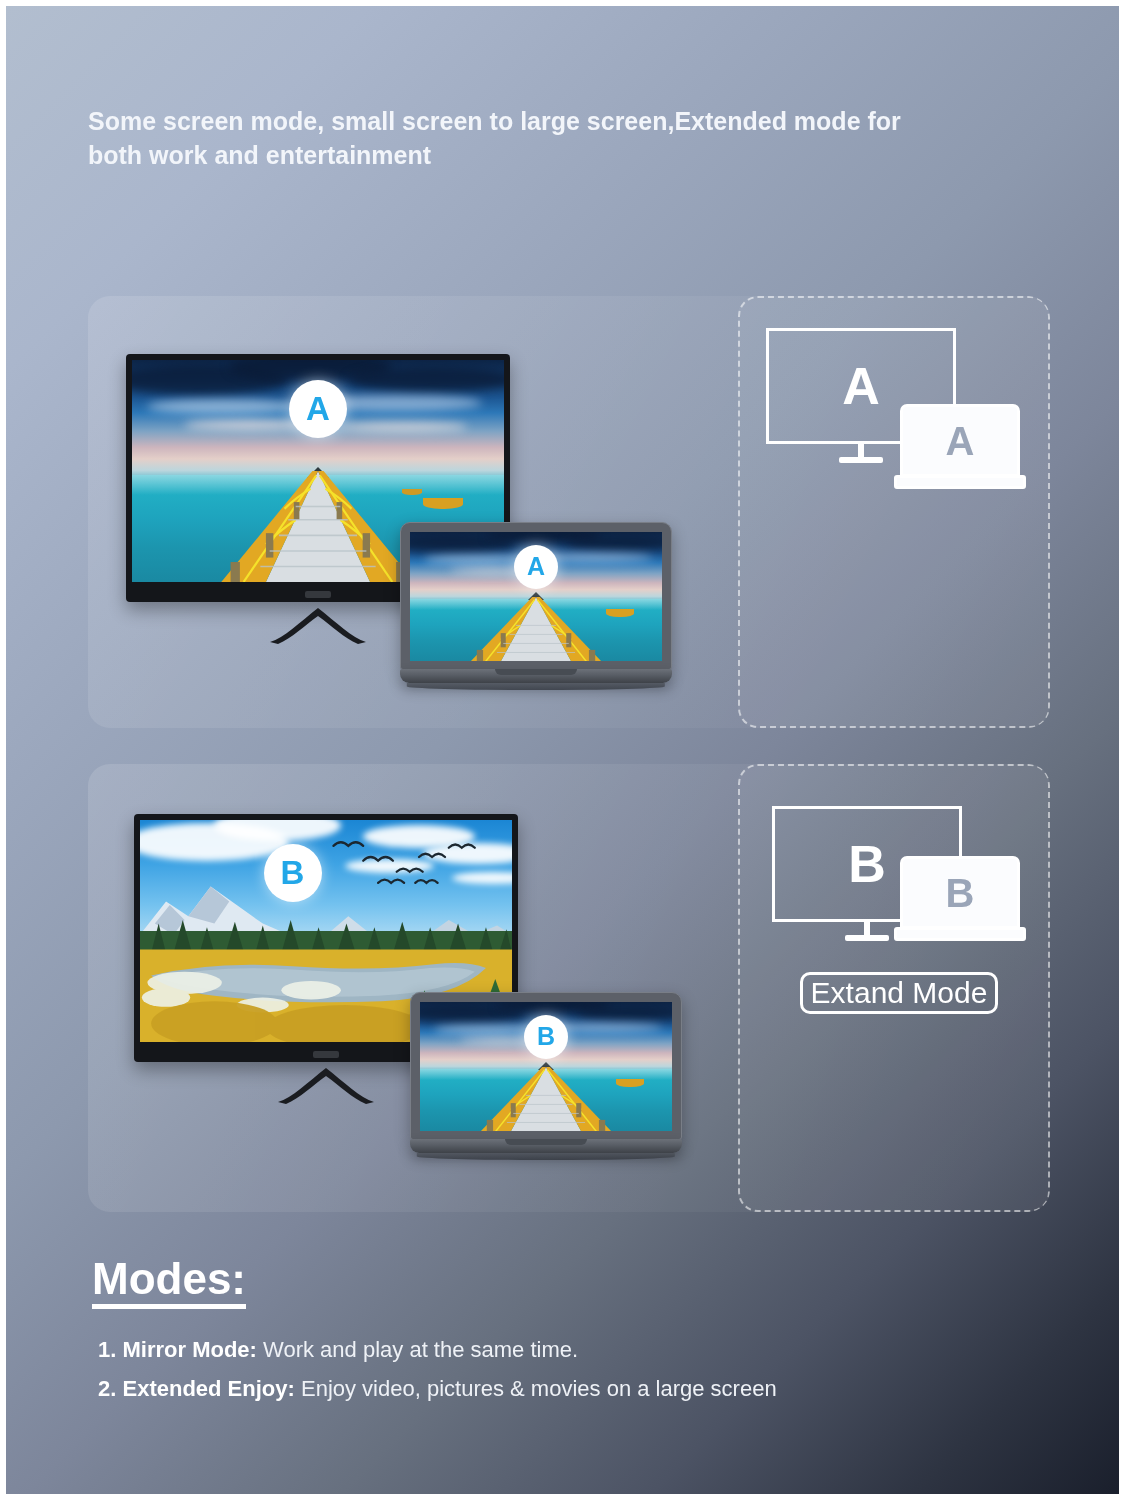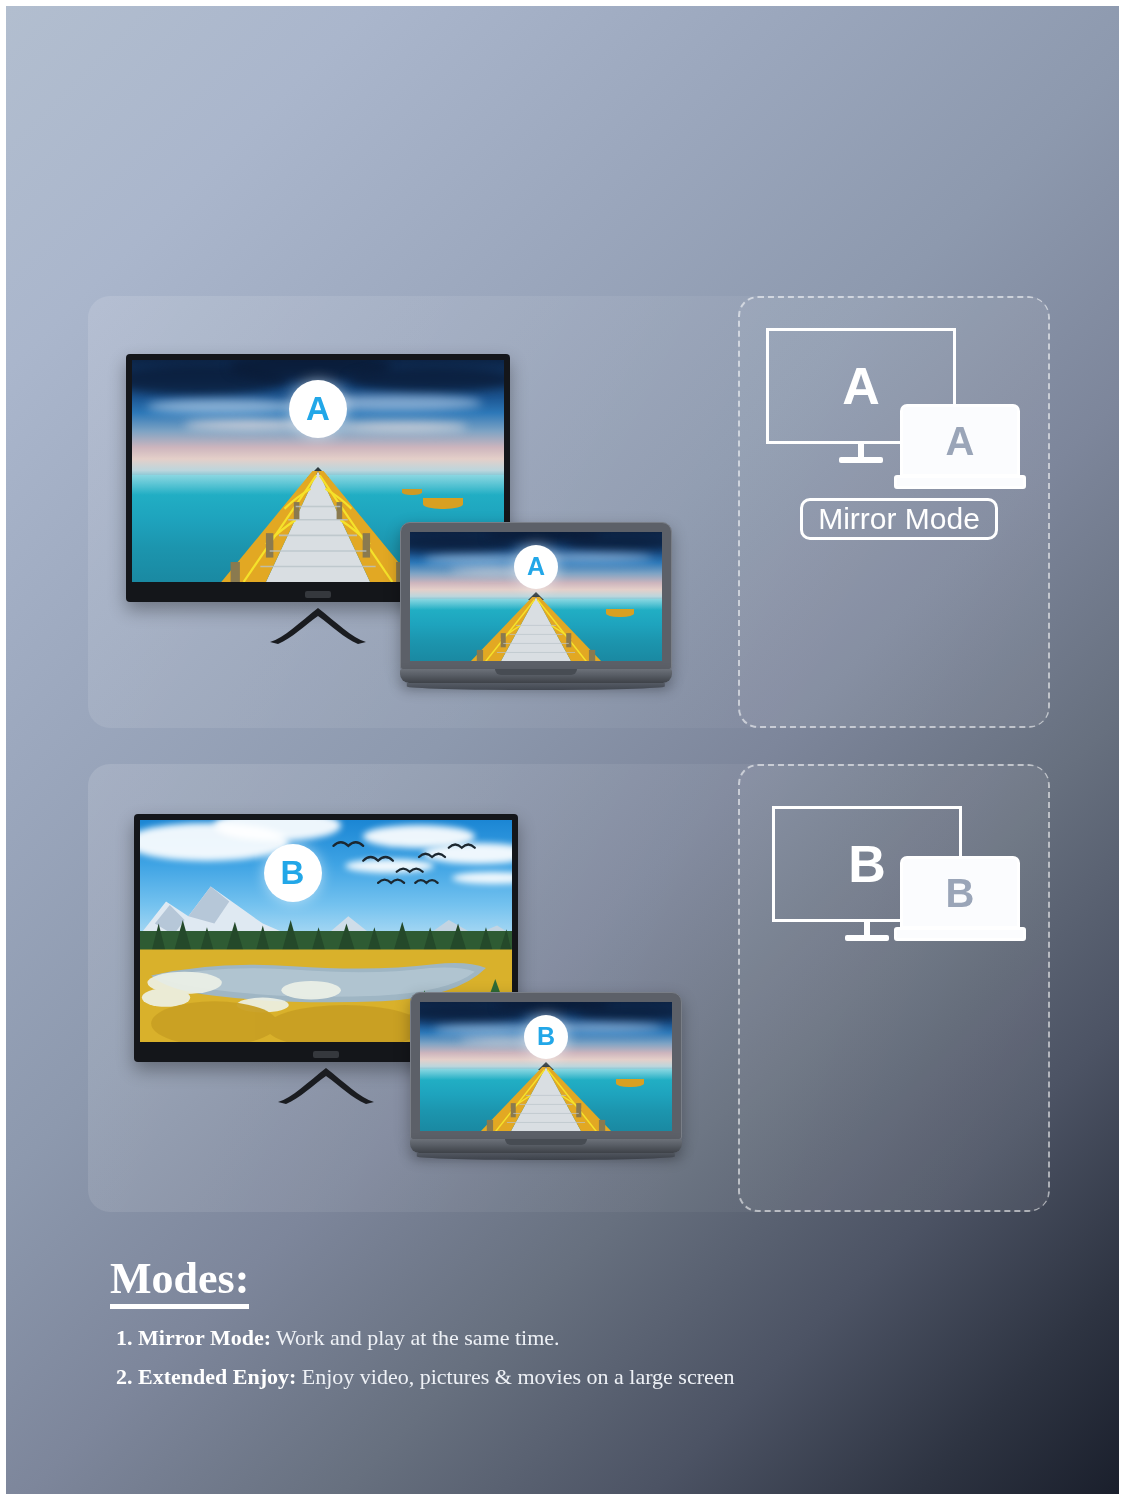--- a/index.html
+++ b/index.html
@@ -201,36 +201,37 @@
     position:absolute;
     border:3px solid #ffffff;
     border-radius:10px;
     color:#ffffff;
     display:flex; align-items:center; justify-content:center;
     font-size:30px;
     white-space:nowrap;
   }
 
   
-  .modes { position:absolute; left:104px; top:1250px; width:960px;font-family:Liberation Serif, serif; }
+  .modes { position:absolute; left:86px; top:1250px; width:960px; }
   .modes-title {
     font-size:44px; font-weight:bold; color:#ffffff;
     border-bottom:5px solid #ffffff;
     display:inline-block; padding-bottom:2px; line-height:1.05;
   }
-  .modes-list { margin-top:10px; margin-left:6px; }
+  .modes-list { margin-top:22px; margin-left:6px; }
   .modes-row { font-size:22px; color:#eef1f6; line-height:1.75; }
   .modes-row b { font-weight:bold; color:#ffffff; }
 </style>
 </head>
 <body>
 
 <div id="page">
 
   <div class="header">
+    <div class="subtitle">Some screen mode, small screen to large screen,Extended mode for both work and entertainment</div>
   </div>
 
   <div class="card" id="card-mirror">
 
     <div class="photo-zone">
 
       <div class="tv" style="left:38px; top:58px; width:384px; height:268px;">
         <div class="tv-bezel" style="height:248px;">
           <div class="tv-screen" style="height:222px;">
             <div class="scene-pier">
@@ -353,23 +354,20 @@
         <div class="dg-neck" style="left:118px; top:146px; width:6px; height:16px;"></div>
         <div class="dg-foot" style="left:99px; top:159px; width:44px; height:6px;"></div>
 
         <div class="dg-laptop" style="left:154px; top:106px; width:132px; height:86px;">
           <div class="dg-lap-lid" style="left:6px; top:0; width:120px; height:73px;">
             <span>A</span>
           </div>
           <div class="dg-lap-base" style="left:0; top:71px; width:132px; height:14px;"></div>
         </div>
 
-        <div class="dg-label" style="left:60px; top:200px; width:198px; height:42px;">
-          <span>Mirror Mode</span>
-        </div>
       </div>
     </div>
   </div>
 
   <div class="card" id="card-extend">
 
     <div class="photo-zone">
 
       <div class="tv" style="left:46px; top:50px; width:384px; height:268px;">
         <div class="tv-bezel" style="height:248px;">
@@ -515,20 +513,23 @@
         <div class="dg-neck" style="left:124px; top:156px; width:6px; height:16px;"></div>
         <div class="dg-foot" style="left:105px; top:169px; width:44px; height:6px;"></div>
 
         <div class="dg-laptop" style="left:154px; top:90px; width:132px; height:86px;">
           <div class="dg-lap-lid" style="left:6px; top:0; width:120px; height:73px;">
             <span>B</span>
           </div>
           <div class="dg-lap-base" style="left:0; top:71px; width:132px; height:14px;"></div>
         </div>
 
+        <div class="dg-label" style="left:60px; top:206px; width:198px; height:42px;">
+          <span>Extand Mode</span>
+        </div>
       </div>
     </div>
   </div>
 
   <div class="modes">
     <div class="modes-title">Modes:</div>
     <div class="modes-list">
       <div class="modes-row">
         <b>1.</b>
         <b>Mirror Mode:</b>

